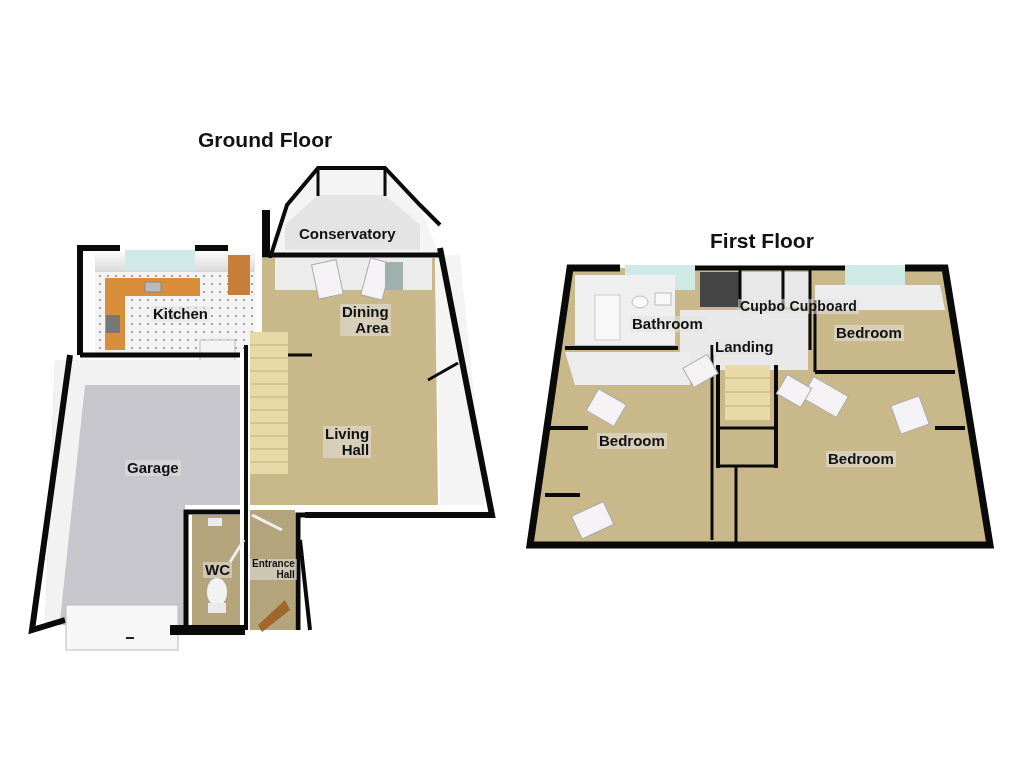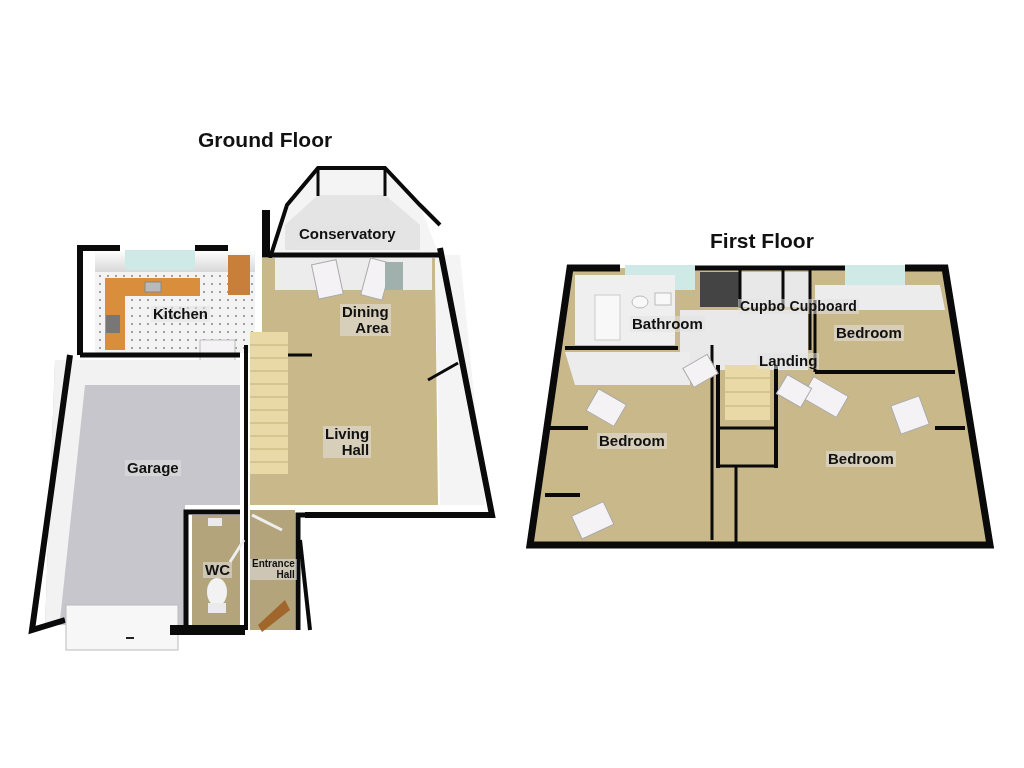--- a/index.html
+++ b/index.html
@@ -189,16 +189,16 @@
 </div>
 <div class="lbl lg" style="left:125px;top:460px;">Garage</div>
 <div class="lbl lg" style="left:203px;top:562px;">WC</div>
 <div class="lbl sm" style="left:250px;top:559px;">
   <div>Entrance</div>
   <div>Hall</div>
 </div>
 
 <div class="lbl lg" style="left:591px;top:316px;margin-left:39px;">Bathroom</div>
 <div class="lbl xs" style="left:738px;top:299px;">Cupbo Cupboard</div>
-<div class="lbl lg" style="left:713px;top:353px;margin-left:44px;">Landing</div>
+<div class="lbl lg" style="left:713px;top:339px;">Landing</div>
 <div class="lbl lg" style="left:834px;top:325px;">Bedroom</div>
 <div class="lbl lg" style="left:597px;top:433px;">Bedroom</div>
 <div class="lbl lg" style="left:826px;top:451px;">Bedroom</div>
 
 </body></html>

